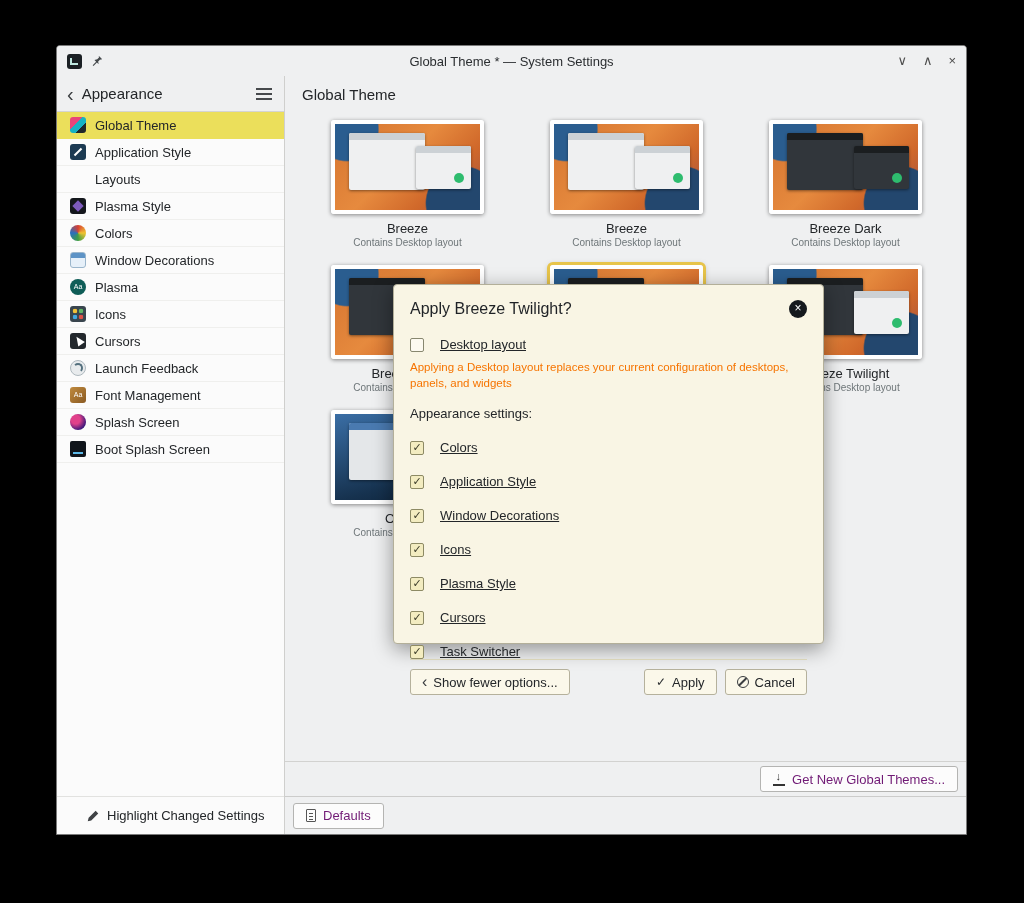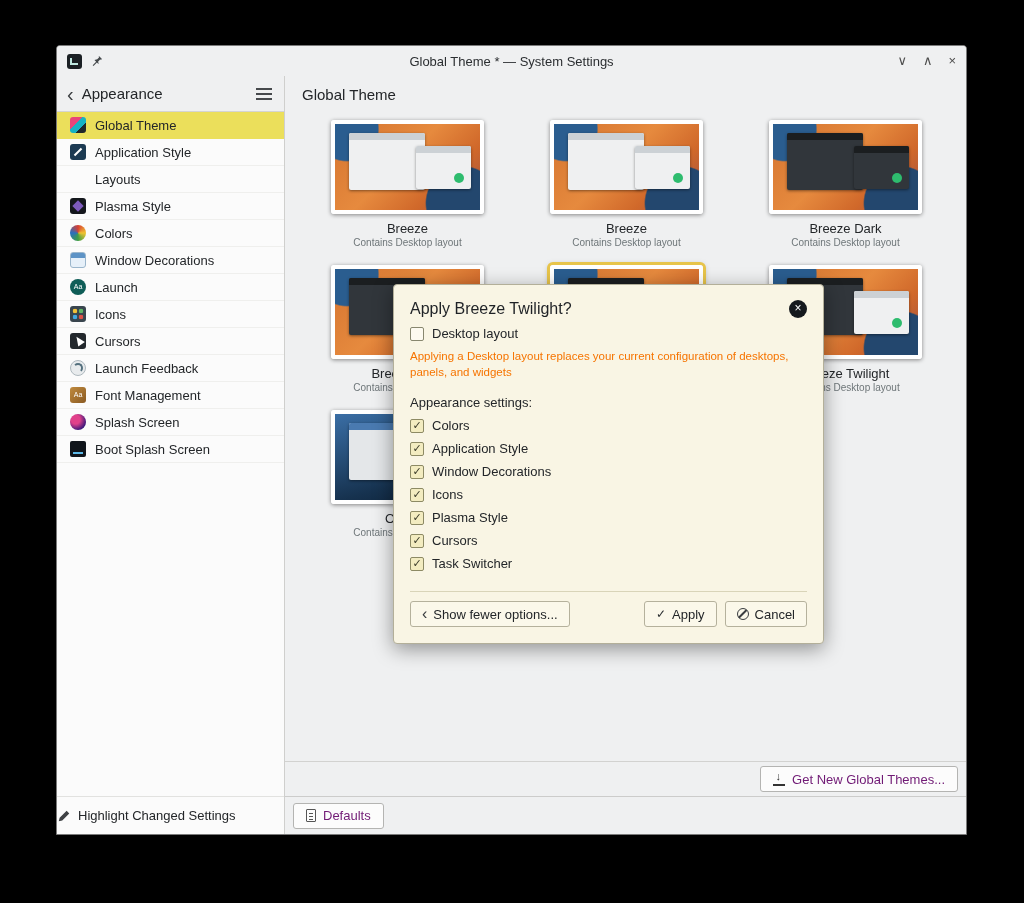--- a/index.html
+++ b/index.html
@@ -30,21 +30,21 @@
     display:flex; align-items:center; padding:0 12px 0 8px; gap:6px; }
   .back-glyph { font-size:20px; color:#3a3d40; line-height:20px; padding:0 2px; cursor:default; }
   .sidebar-title { font-size:15px; color:#232629; flex:1; }
   .hamburger-icon { width:16px; height:12px;
     background:linear-gradient(#46494c 0 2px,transparent 2px 5px,#46494c 5px 7px,transparent 7px 10px,#46494c 10px 12px); }
   .sidebar-list { flex:1; overflow:hidden; }
   .side-item { height:27px; display:flex; align-items:center; gap:9px; padding-left:13px;
     font-size:13px; border-bottom:1px solid #efefed; cursor:default; }
   .side-item.sel { background:#ebdf5b; border-bottom-color:#ebdf5b; }
   .sidebar-footer { height:38px; flex:0 0 38px; border-top:1px solid #e2e2e0; display:flex; align-items:center;
-    gap:7px; font-size:13px; background:#fbfbfb; }
+    gap:7px; padding-left:29px; font-size:13px; background:#fbfbfb; }
 
   
   .si { width:16px; height:16px; flex:0 0 16px; border-radius:3px; position:relative; display:inline-block; }
   .icon-global { background:linear-gradient(135deg,#e9447a 0 38%,#17b2c3 38% 66%,#20262b 66%); }
   .icon-appstyle { background:#1c3a52; }
   .icon-appstyle::after { content:''; position:absolute; left:3px; top:7px; width:10px; height:2px; background:#fff; transform:rotate(-45deg); }
   .icon-none { background:transparent; }
   .icon-plasma { background:#14171c; }
   .icon-plasma::after { content:''; position:absolute; left:4px; top:4px; width:8px; height:8px; background:#7d5bbd; transform:rotate(45deg); }
   .icon-colors { border-radius:50%; background:conic-gradient(#d93f34,#f0c330,#3f9e44,#2a6fc0,#d93f34); }
@@ -113,21 +113,21 @@
 
   
   .dialog { position:absolute; left:336px; top:238px; width:431px; height:360px; z-index:20;
     background:#f9f5e4; border:1px solid #b3af99; border-radius:4px;
     box-shadow:0 5px 20px rgba(0,0,0,.4); padding:15px 16px 8px 16px; display:flex; flex-direction:column; }
   .dlg-title-row { display:flex; align-items:flex-start; }
   .dlg-title { font-size:16px; color:#1f2226; flex:1; }
   .dlg-close { width:18px; height:18px; border-radius:50%; background:#15191d; color:#fff;
     font-size:12px; line-height:17px; text-align:center; cursor:default; }
   .dlg-section { font-size:13px; color:#232629; margin-top:15px; }
-  .opt { display:flex; align-items:center; gap:8px; margin-top:8px; font-size:13px; height:15px; cursor:default; }
+  .opt { display:flex; align-items:center; gap:16px; margin-top:19px; font-size:13px; height:15px; cursor:default;text-decoration:underline; }
   .cb { width:14px; height:14px; flex:0 0 14px; border:1px solid #88876f; border-radius:2px; background:#fdfaf0; position:relative; }
   .cb.checked { background:#f3ecc0; border-color:#8d8a64; }
   .cb.checked::after { content:'\2713'; position:absolute; left:1.5px; top:-1px; font-size:11px; font-weight:bold; color:#3a3a28; }
   .dlg-warning { margin-top:7px; font-size:11.5px; line-height:1.4; color:#f67400; max-width:448px; }
   .dlg-footer { margin-top:auto; border-top:1px solid #d9d4b8; padding:9px 0 8px 0; display:flex; align-items:center; }
   .dlg-btn { display:inline-flex; align-items:center; gap:6px; height:26px; padding:0 11px;
     background:#fbf8ea; border:1px solid #b5b19c; border-radius:3px; font-size:13px; color:#232629; cursor:default; }
   .chev { font-size:16px; line-height:14px; color:#3a3d40; }
   .check-glyph { font-size:12px; color:#2e3133; }
   .cancel-icon { width:12px; height:12px; border:1.5px solid #3a3d40; border-radius:50%; position:relative; }
@@ -185,21 +185,21 @@
         <div class="side-item">
           <span class="si icon-colors"></span>
           <span>Colors</span>
         </div>
         <div class="side-item">
           <span class="si icon-windeco"></span>
           <span>Window Decorations</span>
         </div>
         <div class="side-item">
           <span class="si icon-fonts"></span>
-          <span>Launch</span>
+          <span>Plasma</span>
         </div>
         <div class="side-item">
           <span class="si icon-icons"></span>
           <span>Icons</span>
         </div>
         <div class="side-item">
           <span class="si icon-cursors"></span>
           <span>Cursors</span>
         </div>
         <div class="side-item">

